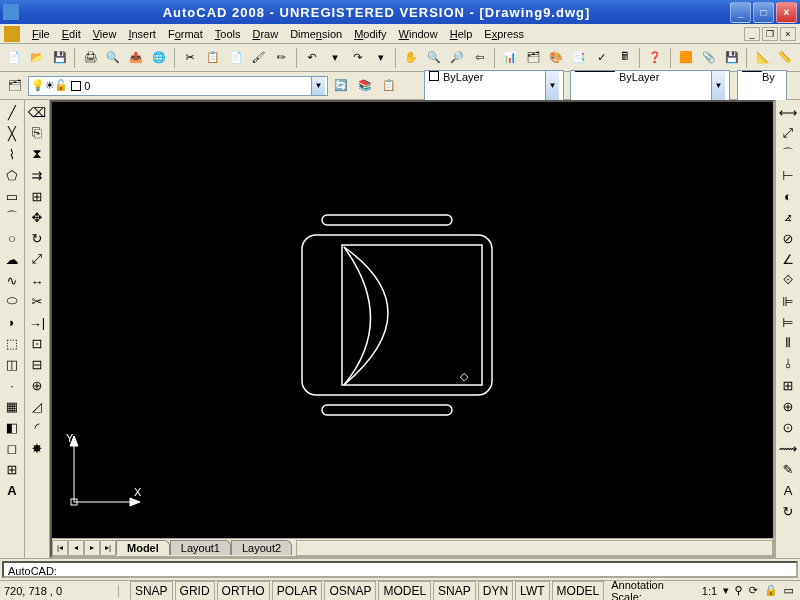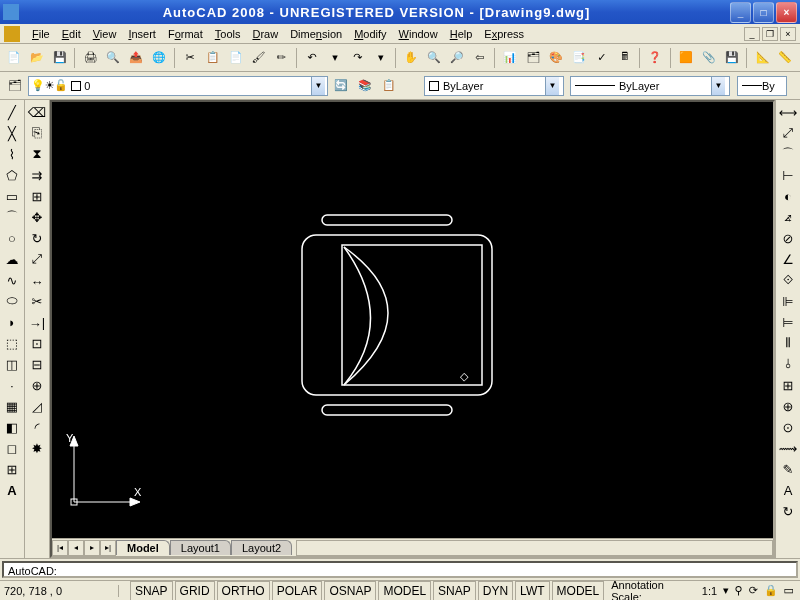--- a/index.html
+++ b/index.html
@@ -14,21 +14,21 @@
 .menubar { height: 20px; background: #ece9d8; border-bottom: 1px solid #aca899; display: flex; align-items: center; padding: 0 4px; }
 .menubar-icon { width: 16px; height: 16px; background: #d4a017; margin-right: 6px; }
 .menuitem { padding: 2px 6px; cursor: default; }
 .menuitem u { text-decoration: underline; }
 .docbtns { margin-left: auto; display: flex; gap: 2px; }
 .docbtn { width: 16px; height: 14px; border: 1px solid #aca899; background: #ece9d8; display: flex; align-items: center; justify-content: center; font-size: 9px; }
 .toolbar-row { height: 28px; background: #ece9d8; border-bottom: 1px solid #aca899; display: flex; align-items: center; padding: 0 4px; gap: 2px; }
 .tbtn { width: 22px; height: 22px; display: flex; align-items: center; justify-content: center; border: 1px solid transparent; }
 .tsep { width: 2px; height: 20px; border-left: 1px solid #aca899; margin: 0 2px; }
 .layer-combo { flex: 1; max-width: 300px; height: 20px; border: 1px solid #7f9db9; background: white; display: flex; align-items: center; padding: 0 2px; }
-.combo { height: 20px; border: 1px solid #7f9db9; background: white; display: flex; align-items: center; padding: 0 4px; }
+.combo { height: 32px; border: 1px solid #7f9db9; background: white; display: flex; align-items: flex-start; padding: 0 4px; }
 .combo-arrow { width: 14px; background: linear-gradient(#e8f0fb,#bdd4f0); border-left: 1px solid #7f9db9; height: 100%; display: flex; align-items: center; justify-content: center; font-size: 8px; }
 .main-area { flex: 1; display: flex; background: #ece9d8; overflow: hidden; }
 .vtoolbar { width: 25px; background: #ece9d8; border-right: 1px solid #aca899; display: flex; flex-direction: column; align-items: center; padding: 2px 0; gap: 1px; }
 .vtoolbar.right { border-right: none; border-left: 1px solid #aca899; }
 .vbtn { width: 20px; height: 20px; display: flex; align-items: center; justify-content: center; border: 1px solid transparent; font-size: 13px; }
 .canvas-wrap { flex: 1; display: flex; flex-direction: column; border: 2px inset #aca899; }
 .canvas { flex: 1; background: black; position: relative; }
 .ucs { position: absolute; left: 10px; bottom: 24px; color: white; font-size: 12px; }
 .tabs { height: 18px; background: #ece9d8; display: flex; align-items: center; border-top: 1px solid #aca899; }
 .tab-nav { display: flex; gap: 0; }

